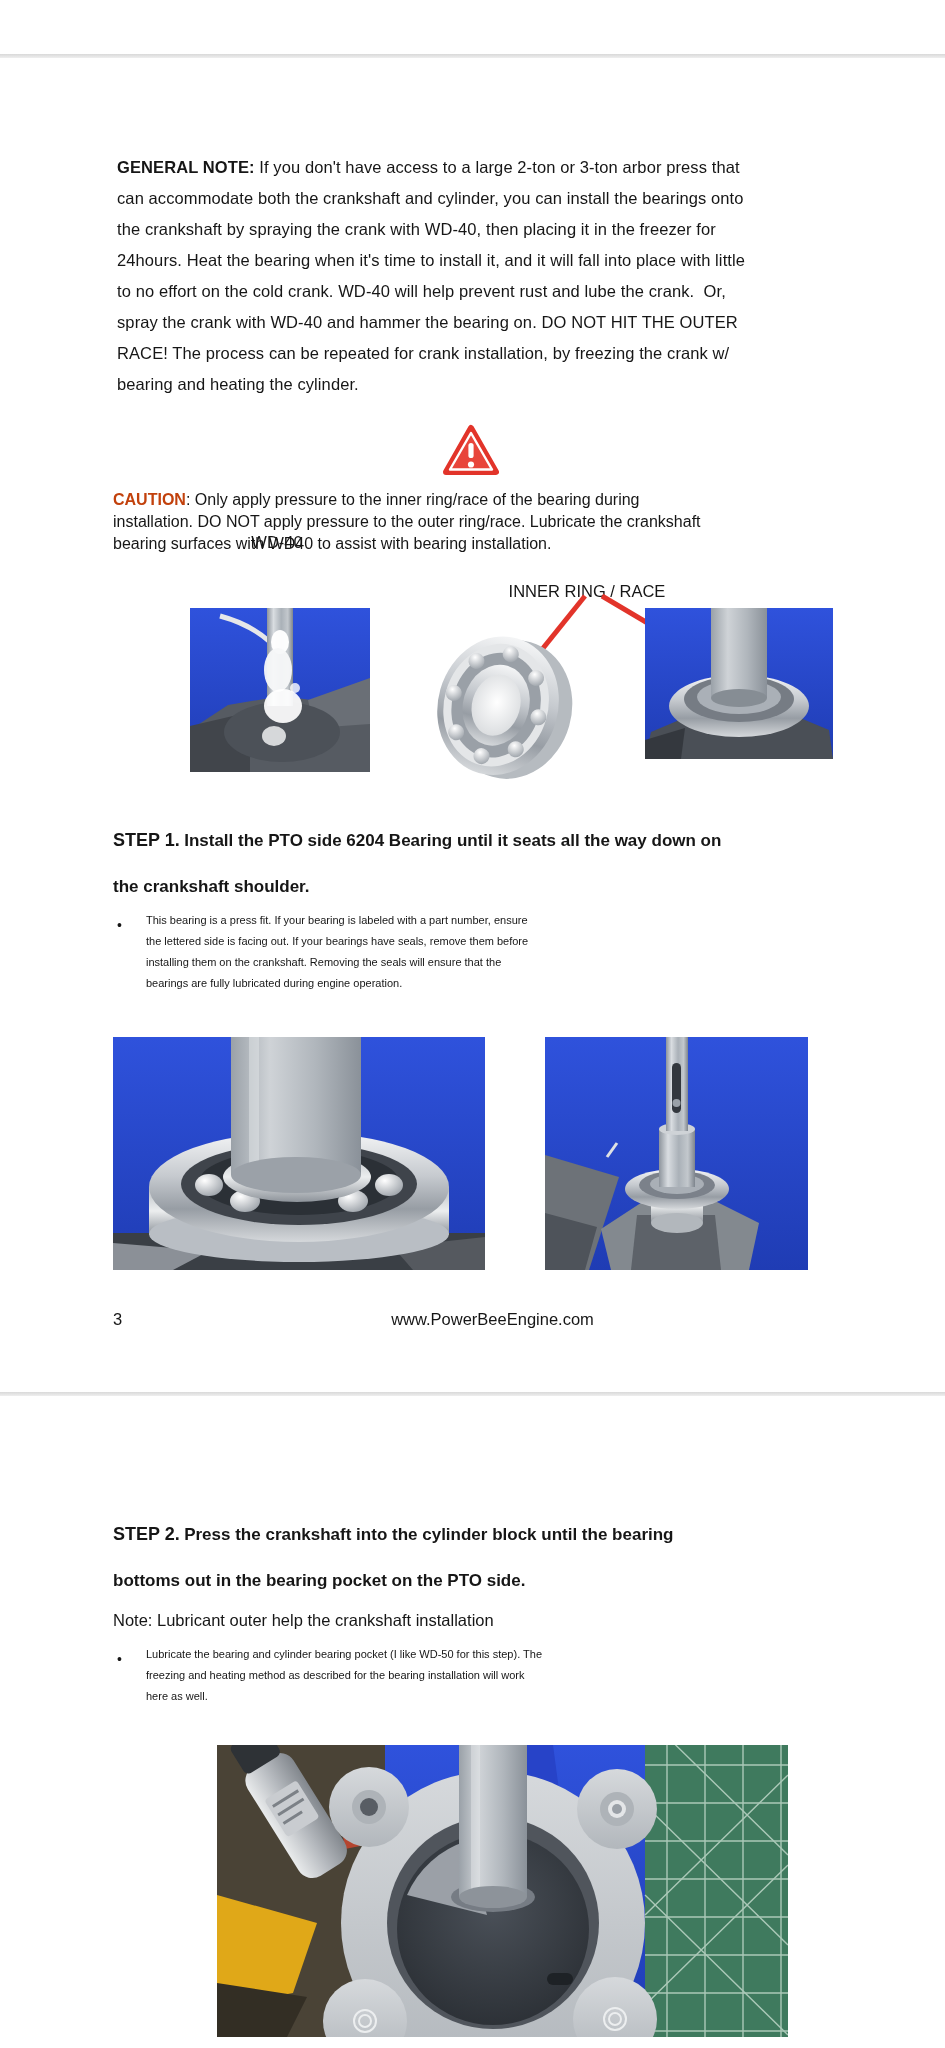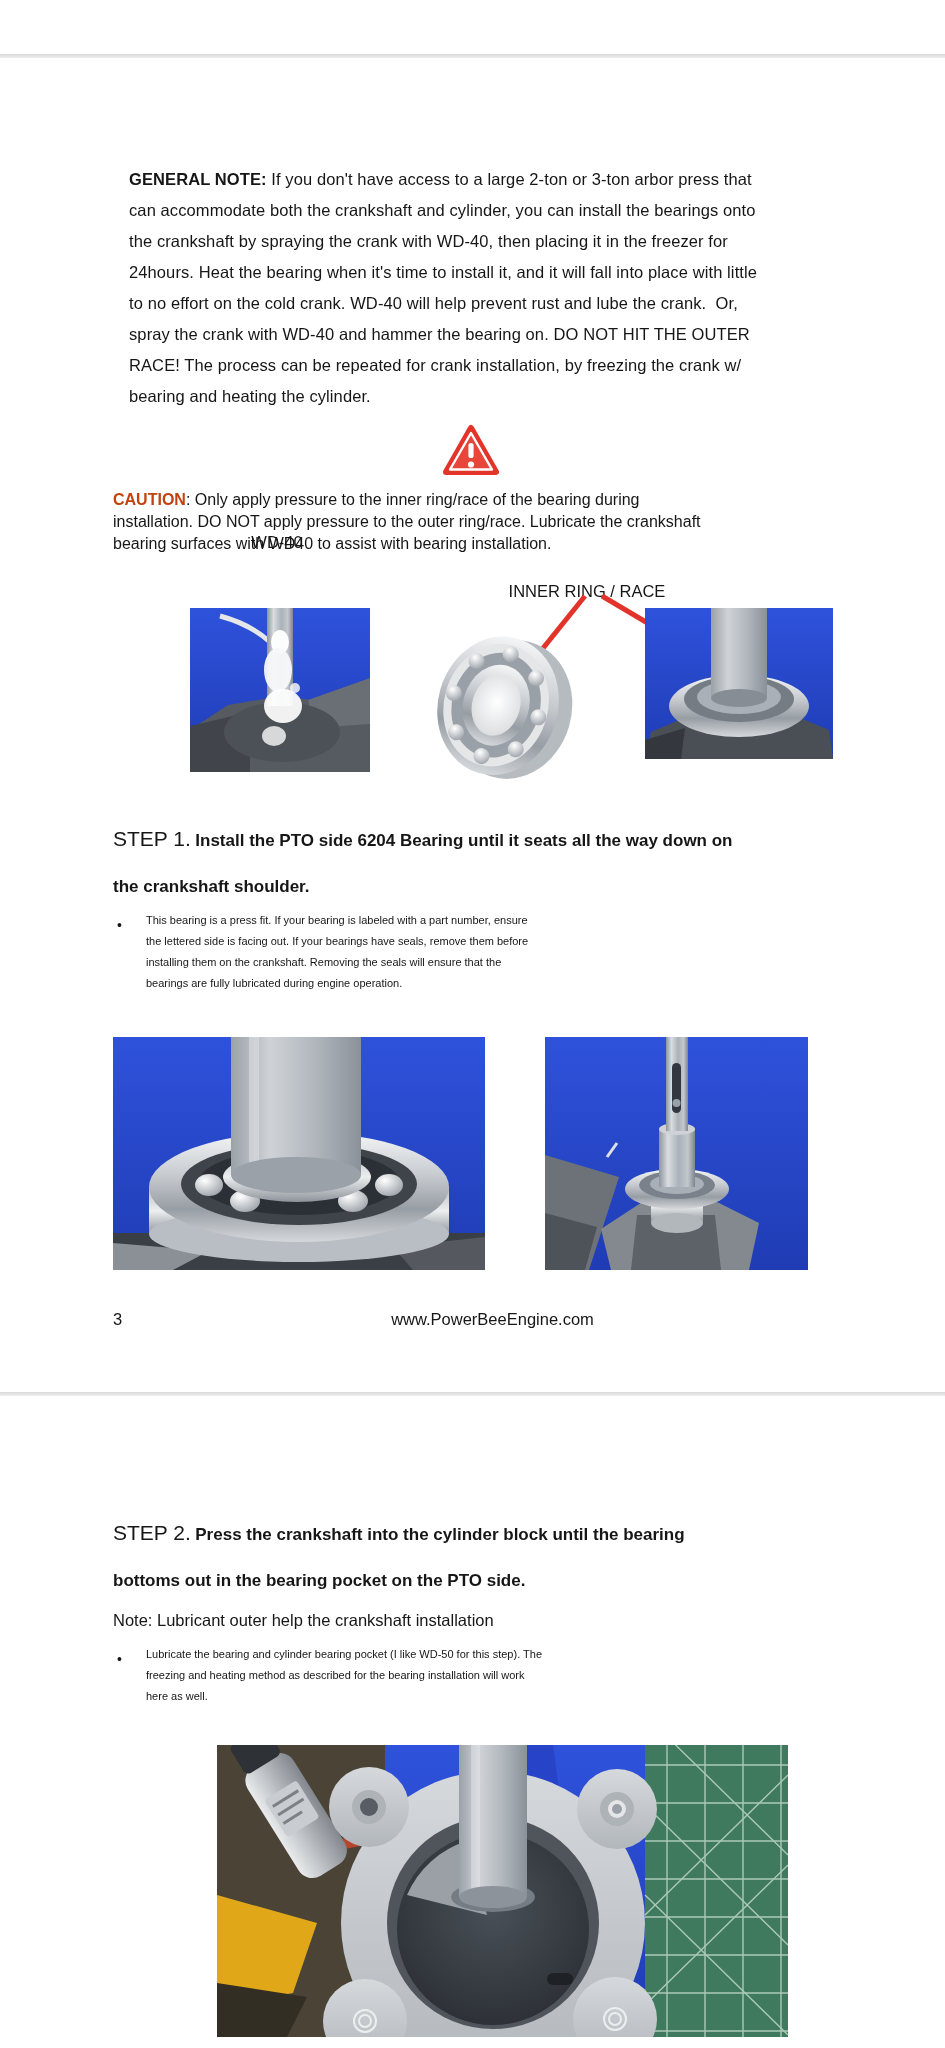--- a/index.html
+++ b/index.html
@@ -8,21 +8,21 @@
   .abs{position:absolute;}
   .sep{position:absolute;left:0;width:945px;height:4px;
        background:linear-gradient(#d9d9d9,#efefef);}
   .prewrap{white-space:pre-wrap;}
   .body-par{font-size:16.5px;line-height:31px;letter-spacing:.1px;}
   .b{font-weight:bold;}
   .caution-par{font-size:16px;line-height:22px;}
   .red{color:#c2410c;}
   .fig-label{font-size:16.5px;text-align:center;}
   .step-head{font-size:17px;line-height:46px;font-weight:bold;}
-  .step-title{font-size:21px;font-weight:normal;margin-top:44px;}
+  .step-title{font-size:18px;font-weight:bold;margin-top:44px;}
   .bullet-row{display:flex;}
   .bullet-marker{width:29px;font-size:14px;line-height:31px;padding-left:4px;}
   .bullet-text{font-size:11px;line-height:21px;flex:1;}
   .note-line{font-size:16.5px;line-height:24px;}
   .footer-num{font-size:16.5px;}
   .footer-site{width:945px;text-align:center;font-size:16.5px;margin-left:20px;}
   .photo{position:absolute;overflow:hidden;}
   svg{display:block;}
 </style>
 </head>
@@ -81,21 +81,21 @@
     </radialGradient>
   </defs>
 </svg>
 
 <div class="canvas">
 
   <div class="sep" style="top:54px"></div>
 
   <section>
 
-    <p class="abs body-par" style="left:113px;top:148px;width:745px;margin:16px"><span class="b">GENERAL NOTE:</span><span class="prewrap"> If you don't have access to a large 2-ton or 3-ton arbor press that
+    <p class="abs body-par" style="left:113px;top:148px;width:745px;margin:4px"><span class="b">GENERAL NOTE:</span><span class="prewrap"> If you don't have access to a large 2-ton or 3-ton arbor press that
 can accommodate both the crankshaft and cylinder, you can install the bearings onto
 the crankshaft by spraying the crank with WD-40, then placing it in the freezer for
 24hours. Heat the bearing when it's time to install it, and it will fall into place with little
 to no effort on the cold crank. WD-40 will help prevent rust and lube the crank.  Or,
 spray the crank with WD-40 and hammer the bearing on. DO NOT HIT THE OUTER
 RACE! The process can be repeated for crank installation, by freezing the crank w/
 bearing and heating the cylinder.</span></p>
 
     <span class="abs" style="left:443px;top:424px">
       <svg width="56" height="58" viewBox="0 0 56 58">

